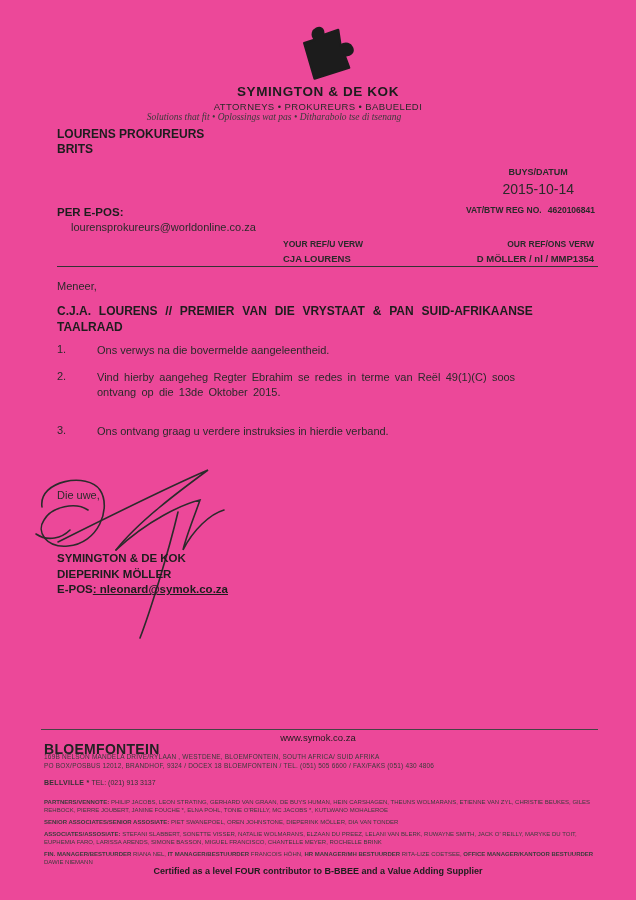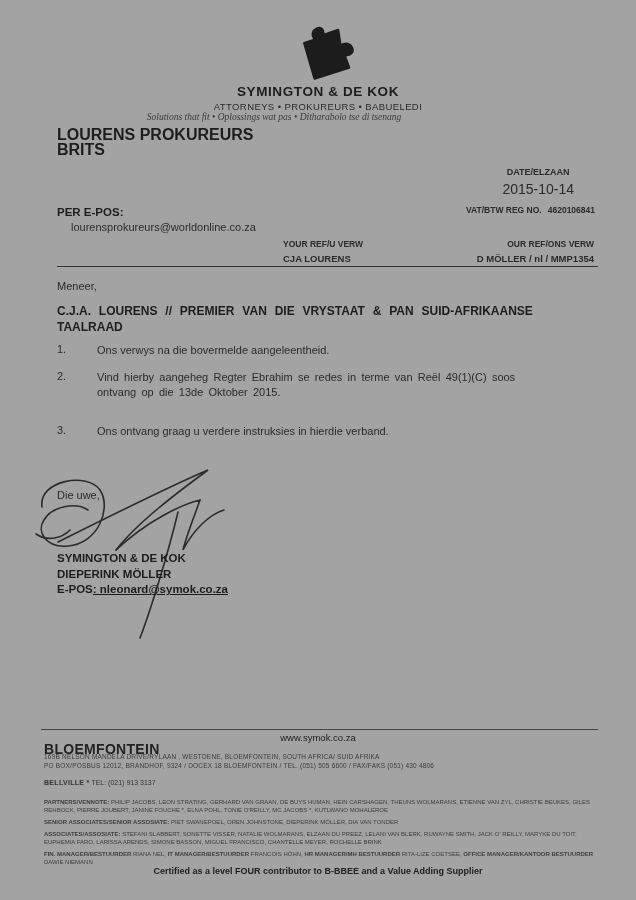--- a/index.html
+++ b/index.html
@@ -1,34 +1,34 @@
 <!DOCTYPE html>
 <html><head>
 <meta charset="utf-8">
 <style>
   html,body{margin:0;padding:0;background:#e8e8e8;}
   .page{
     position:relative;
     width:636px;height:900px;
     margin:0 auto;
-    background:#a3a3a3;
+    background:#ec4899;
     font-family:"Liberation Sans",sans-serif;
     color:#222;
     overflow:hidden;
   }
   
   .logo-wrap{position:absolute;left:283px;top:16px;width:80px;height:68px;text-align:center;}
   .firm-name{position:absolute;left:0;top:84px;width:636px;text-align:center;
     font-size:13.5px;font-weight:bold;letter-spacing:.6px;color:#1d1d1d;}
   .firm-sub{position:absolute;left:0;top:101px;width:636px;text-align:center;
     font-size:9.5px;letter-spacing:.4px;color:#2a2a2a;}
   .firm-tag{position:absolute;left:0;top:112px;width:548px;text-align:center;
     font-family:"Liberation Serif",serif;font-style:italic;font-size:9.5px;color:#3a3a3a;}
   
-  .addressee{position:absolute;left:57px;top:127px;font-size:16px;font-weight:bold;line-height:15px;color:#1d1d1d;}
+  .addressee{position:absolute;left:57px;top:127px;font-size:12px;font-weight:bold;line-height:15px;color:#1d1d1d;}
   .date-block{position:absolute;right:62px;top:167px;text-align:center;color:#2a2a2a;}
   .date-label{font-size:9px;font-weight:bold;}
   .date-value{font-size:14px;margin-top:4px;}
   .vat-line{position:absolute;right:41px;top:205px;font-size:8.5px;font-weight:bold;color:#2a2a2a;}
   .vat-line .vat-val{margin-left:6px;}
   .per-epos-label{position:absolute;left:57px;top:206px;font-size:11.5px;font-weight:bold;color:#1d1d1d;}
   .per-epos-value{position:absolute;left:57px;top:221px;font-size:11px;color:#2a2a2a;margin-left:14px;}
   .your-ref{position:absolute;left:283px;top:239px;color:#2a2a2a;}
   .our-ref{position:absolute;right:42px;top:239px;text-align:right;color:#2a2a2a;}
   .ref-label{font-size:8.5px;font-weight:bold;}
@@ -80,21 +80,21 @@
   <div class="firm-name">SYMINGTON &amp; DE KOK</div>
   <div class="firm-sub">ATTORNEYS • PROKUREURS • BABUELEDI</div>
   <div class="firm-tag">Solutions that fit • Oplossings wat pas • Ditharabolo tse di tsenang</div>
 
   <div class="addressee">
     <div>LOURENS PROKUREURS</div>
     <div>BRITS</div>
   </div>
 
   <div class="date-block">
-    <div class="date-label">DATE/ELZAAN</div>
+    <div class="date-label">BUYS/DATUM</div>
     <div class="date-value">2015-10-14</div>
   </div>
 
   <div class="vat-line">
     <span>VAT/BTW REG NO.</span><span class="vat-val">4620106841</span>
   </div>
 
   <div class="per-epos-label">PER E-POS:</div>
   <div class="per-epos-value">lourensprokureurs@worldonline.co.za</div>
 

